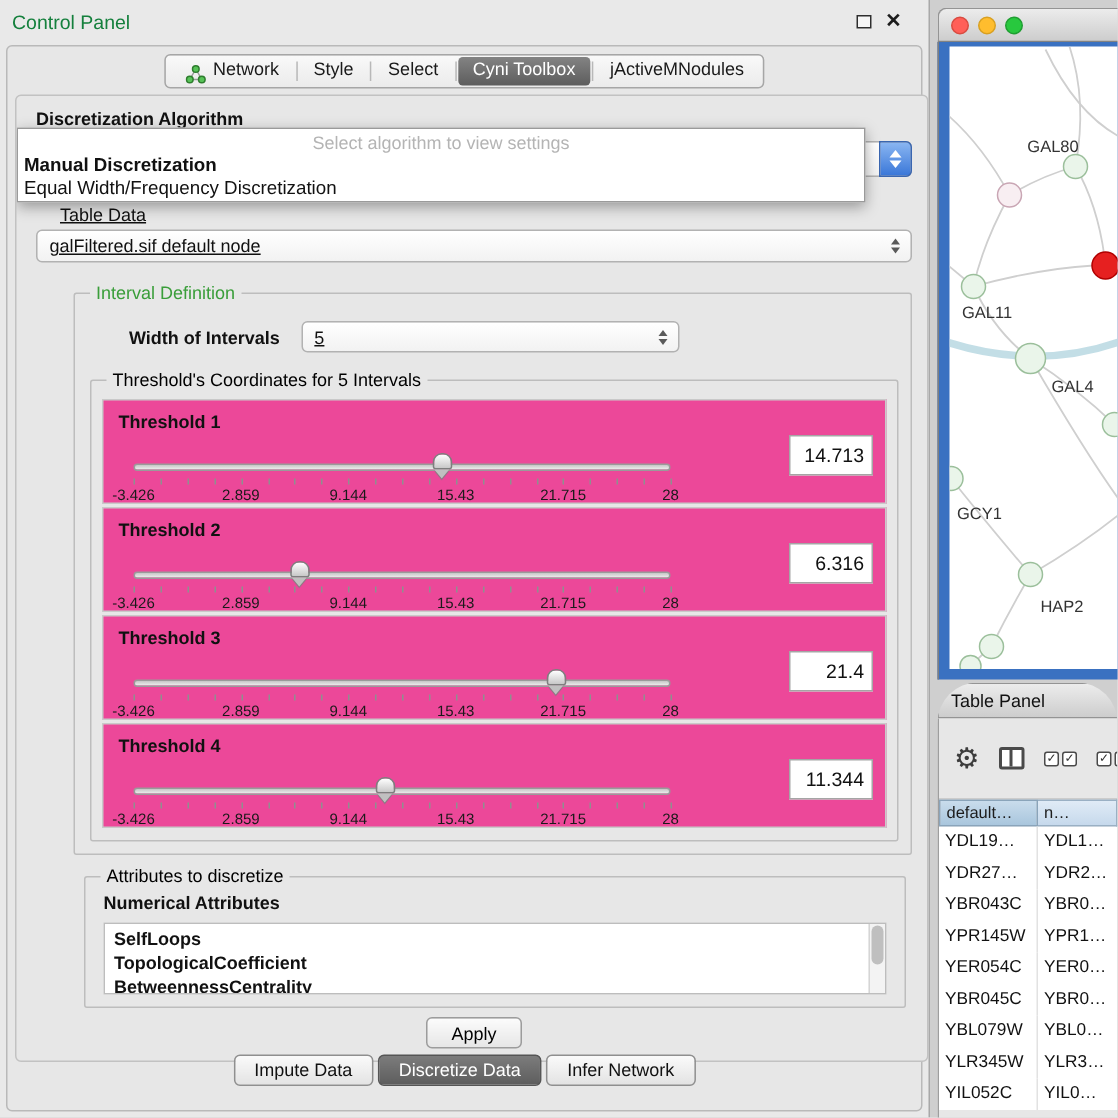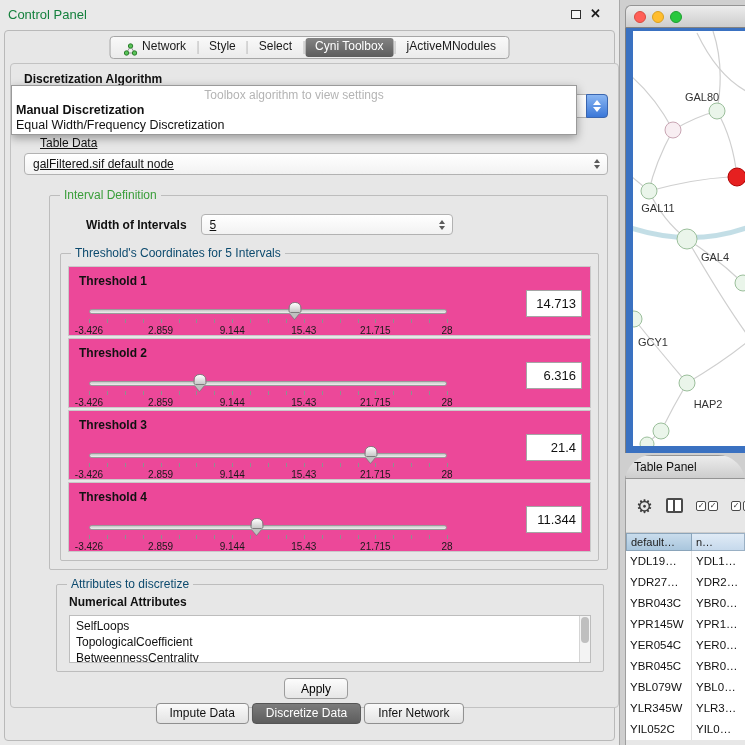--- a/index.html
+++ b/index.html
@@ -48,21 +48,21 @@
 
   .td-label { margin:18px 0 2px 16px; height:15px;text-decoration:underline; }
   .td-combo { height:22px; }
   .spin-arrows { position:absolute; right:7px; top:50%; transform:translateY(-50%); }
   .spin-arrows .up { display:block; width:0; height:0; border-left:3.5px solid transparent; border-right:3.5px solid transparent; border-bottom:4.5px solid #5a5a5a; margin-bottom:2px; }
   .spin-arrows .dn { display:block; width:0; height:0; border-left:3.5px solid transparent; border-right:3.5px solid transparent; border-top:4.5px solid #5a5a5a; }
 
   .fieldset { position:relative; border:1px solid #bdbdbd; border-radius:2px; }
   .legend { position:absolute; top:-8px; left:10px; padding:0 4px; background:#e7e7e7; font-size:12px; white-space:nowrap; }
   .legend.green { color:#3a9e3a; }
-  .legend.blue { color:#0c4a6e; }
+  .legend.blue { color:#000000; }
 
   .interval-fs { margin:20px 0 0 25px; padding:16px 8px 8px 8px; }
   .intervals-row { display:flex; align-items:center; gap:14px; margin-left:28px; margin-top:2px; }
   .bold { font-weight:bold; }
   .num-combo { width:252px; height:21px; }
 
   .thresh-fs { margin:18px 0 0 2px; padding:12px 7px 6px 7px; }
   .th-panel { position:relative; height:70px; border:1px solid #c9c9c9; background:#ec4899; margin-bottom:2px; }
   .th-label { position:absolute; left:10px; top:7px; font-weight:bold; }
   .slider-zone { position:absolute; left:10px; top:30px; width:378px; height:38px; }
@@ -78,21 +78,21 @@
   .ticks span { position:absolute; top:0; width:1px; height:4px; background:#8f8f8f; }
   .scale { position:absolute; left:10px; right:10px; top:28px; height:12px; font-size:10px; color:#1a1a1a; }
   .scale span { position:absolute; transform:translateX(-50%); white-space:nowrap; }
   .th-value { position:absolute; right:8px; top:23px; width:56px; height:27px;
               border:1px solid #a5a5a5; background:#fff; text-align:right; padding:0 5px;
               font-family:"Liberation Sans",sans-serif; font-size:13px; color:#111; }
 
   .attr-fs { margin:14px 4px 0 32px; padding:10px 12px 8px 12px; }
   .attr-heading { font-weight:bold; height:15px; }
   .attr-list { position:relative; margin-top:5px; height:48px; border:1px solid #bdbdbd;
-               background:#fff; overflow:hidden; padding:2px 14px 0 6px; }
+               background:#fff; overflow:hidden; padding:2px 14px 0 6px;font-weight:bold; }
   .attr-item { height:16px; line-height:16px; white-space:nowrap; }
   .vscroll { position:absolute; right:0; top:0; bottom:0; width:11px; background:#f3f3f3; border-left:1px solid #d5d5d5; }
   .vthumb { position:absolute; left:1px; right:1px; top:1px; height:26px; background:#bfbfbf; border-radius:5px; }
 
   .apply-btn { display:block; margin:6px auto 0; height:21px; padding:0 16px;
                border:1px solid #9c9c9c; border-radius:4px; font-size:12px;
                background:linear-gradient(#fcfcfc,#e6e6e6); font-family:"Liberation Sans",sans-serif; }
 
   .cp-bottom-tabs { position:absolute; bottom:16px; left:50%; transform:translateX(-50%);
                     display:flex; gap:3px; white-space:nowrap; }
@@ -388,21 +388,21 @@
           <div class="attr-item">BetweennessCentrality</div>
           <div class="vscroll">
             <div class="vthumb"></div>
           </div>
         </div>
       </div>
 
       <button class="apply-btn">Apply</button>
 
       <div class="algo-popup">
-        <div class="popup-header">Toolbox algorithm to view settings</div>
+        <div class="popup-header">Select algorithm to view settings</div>
         <div class="popup-item bold">Manual Discretization</div>
         <div class="popup-item">Equal Width/Frequency Discretization</div>
       </div>
     </div>
 
     <div class="cp-bottom-tabs">
       <span class="bottom-tab">Impute Data</span>
       <span class="bottom-tab selected">Discretize Data</span>
       <span class="bottom-tab">Infer Network</span>
     </div>

